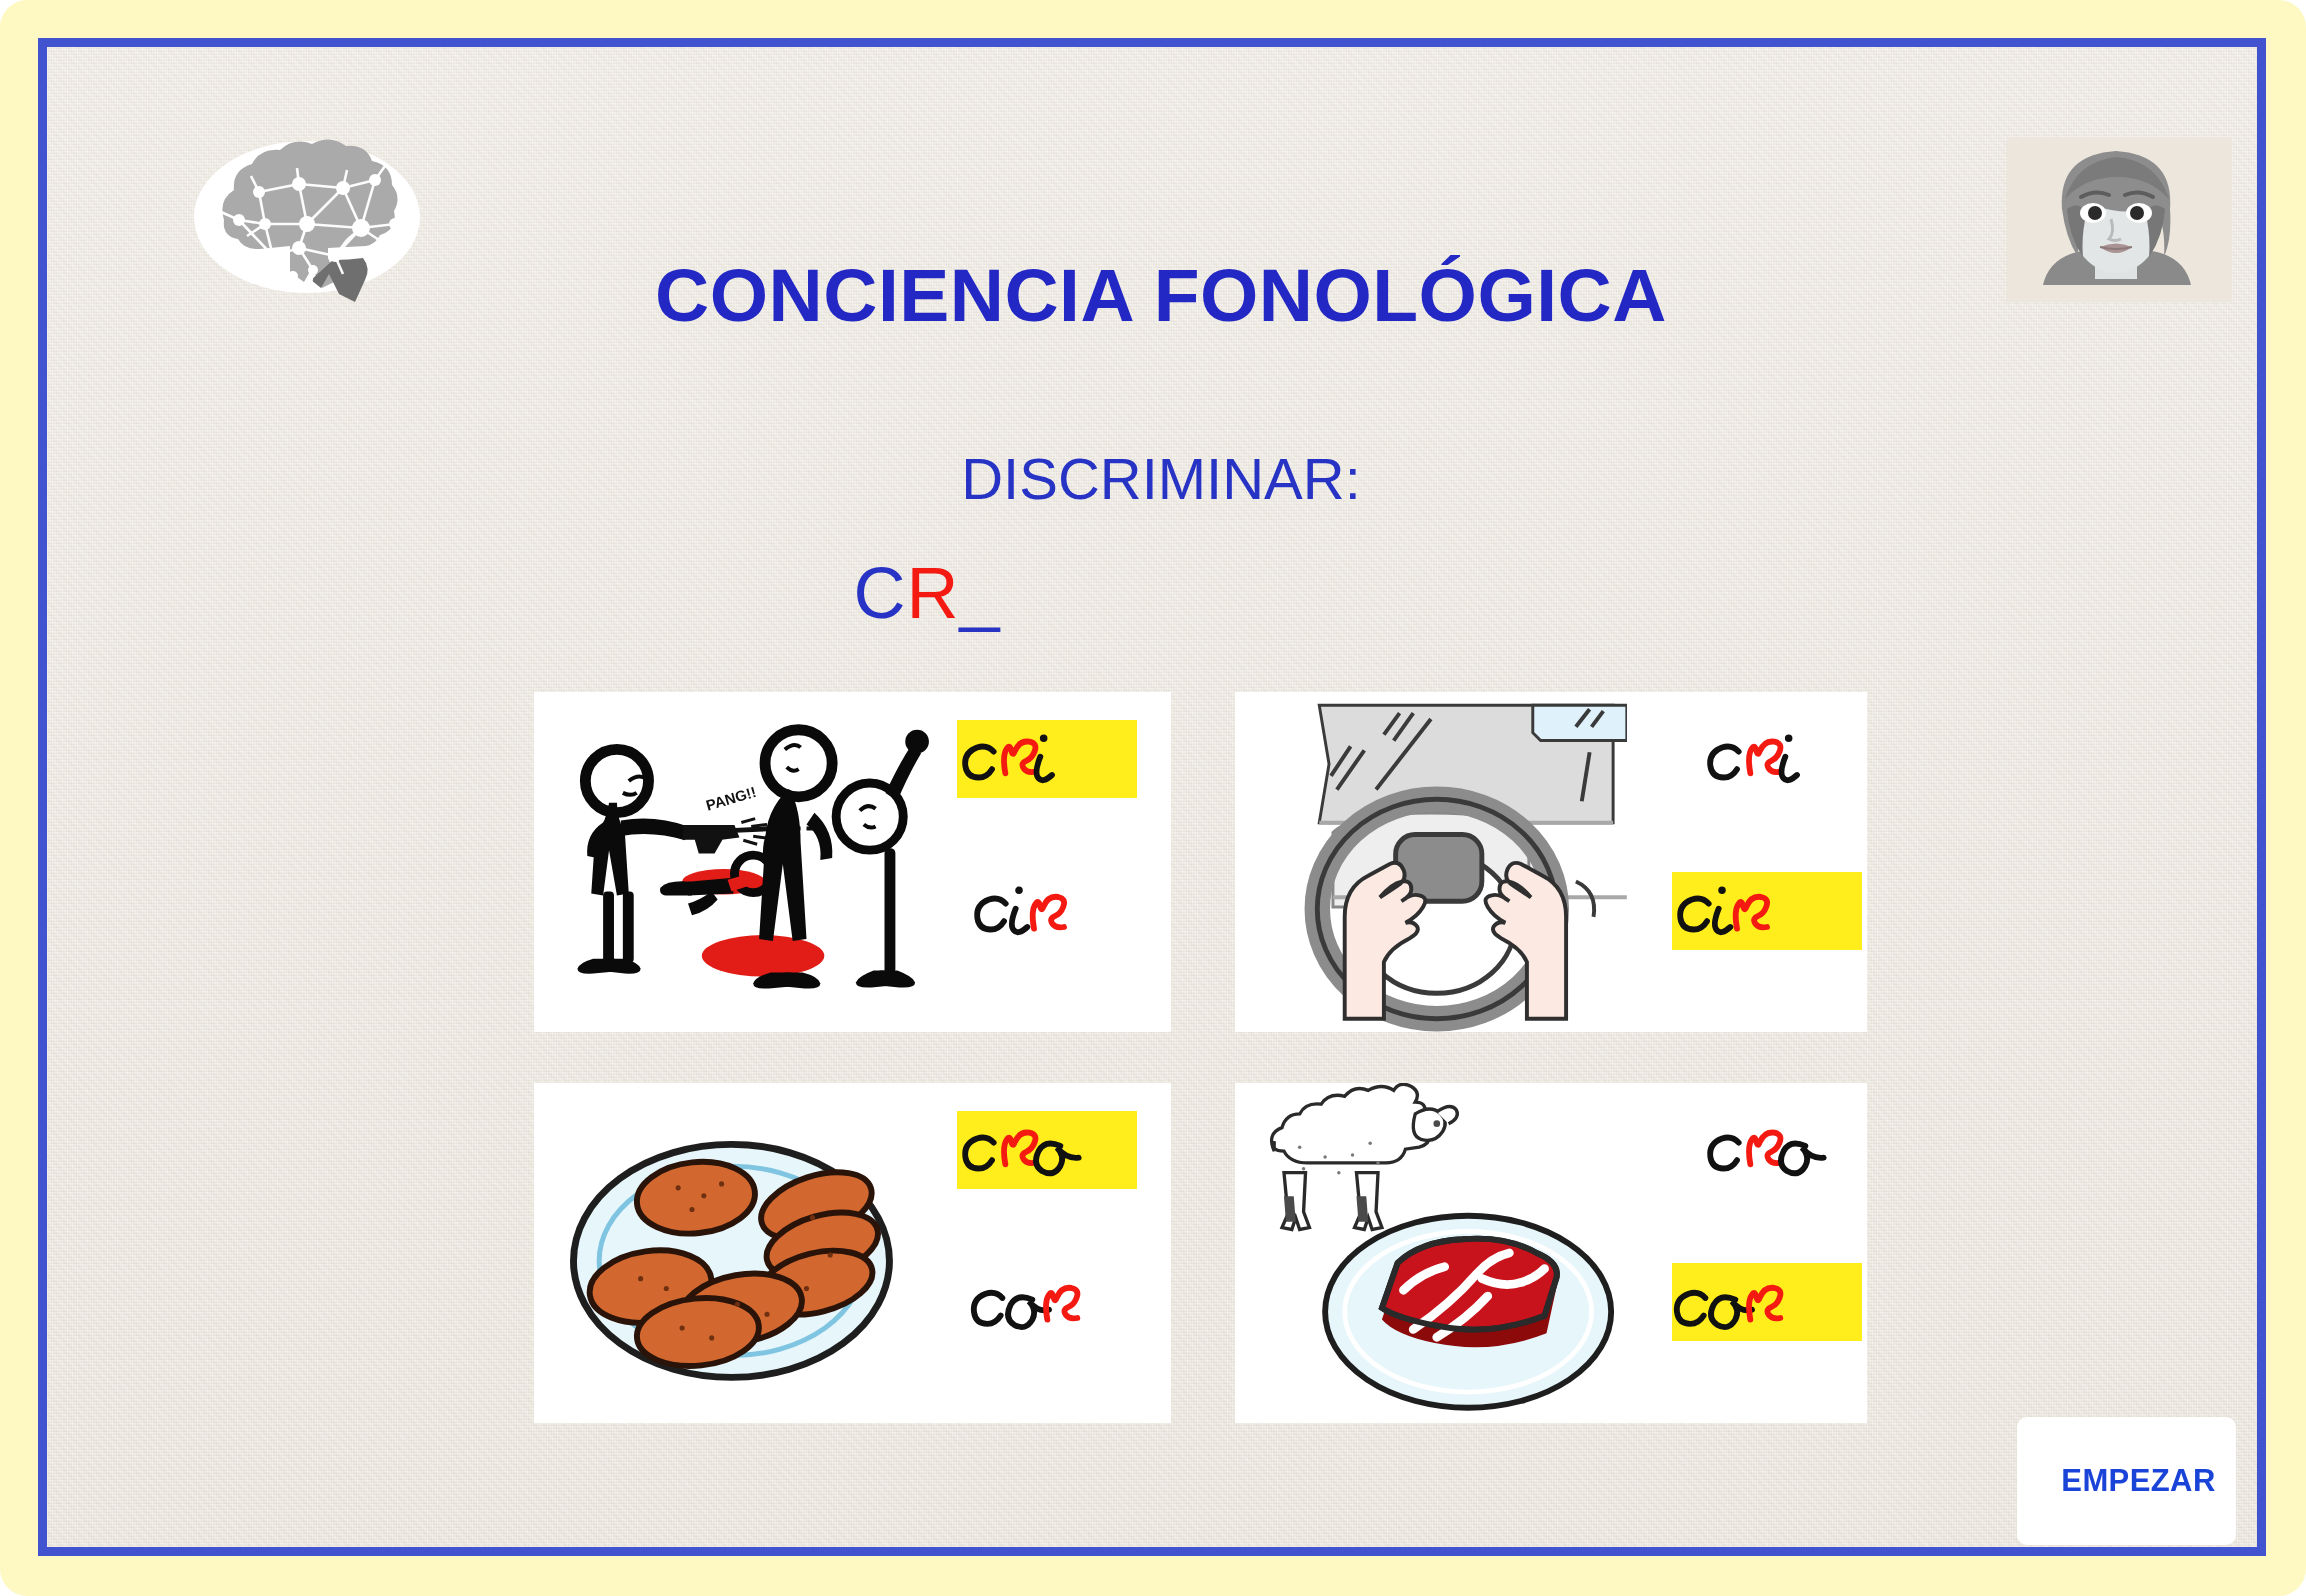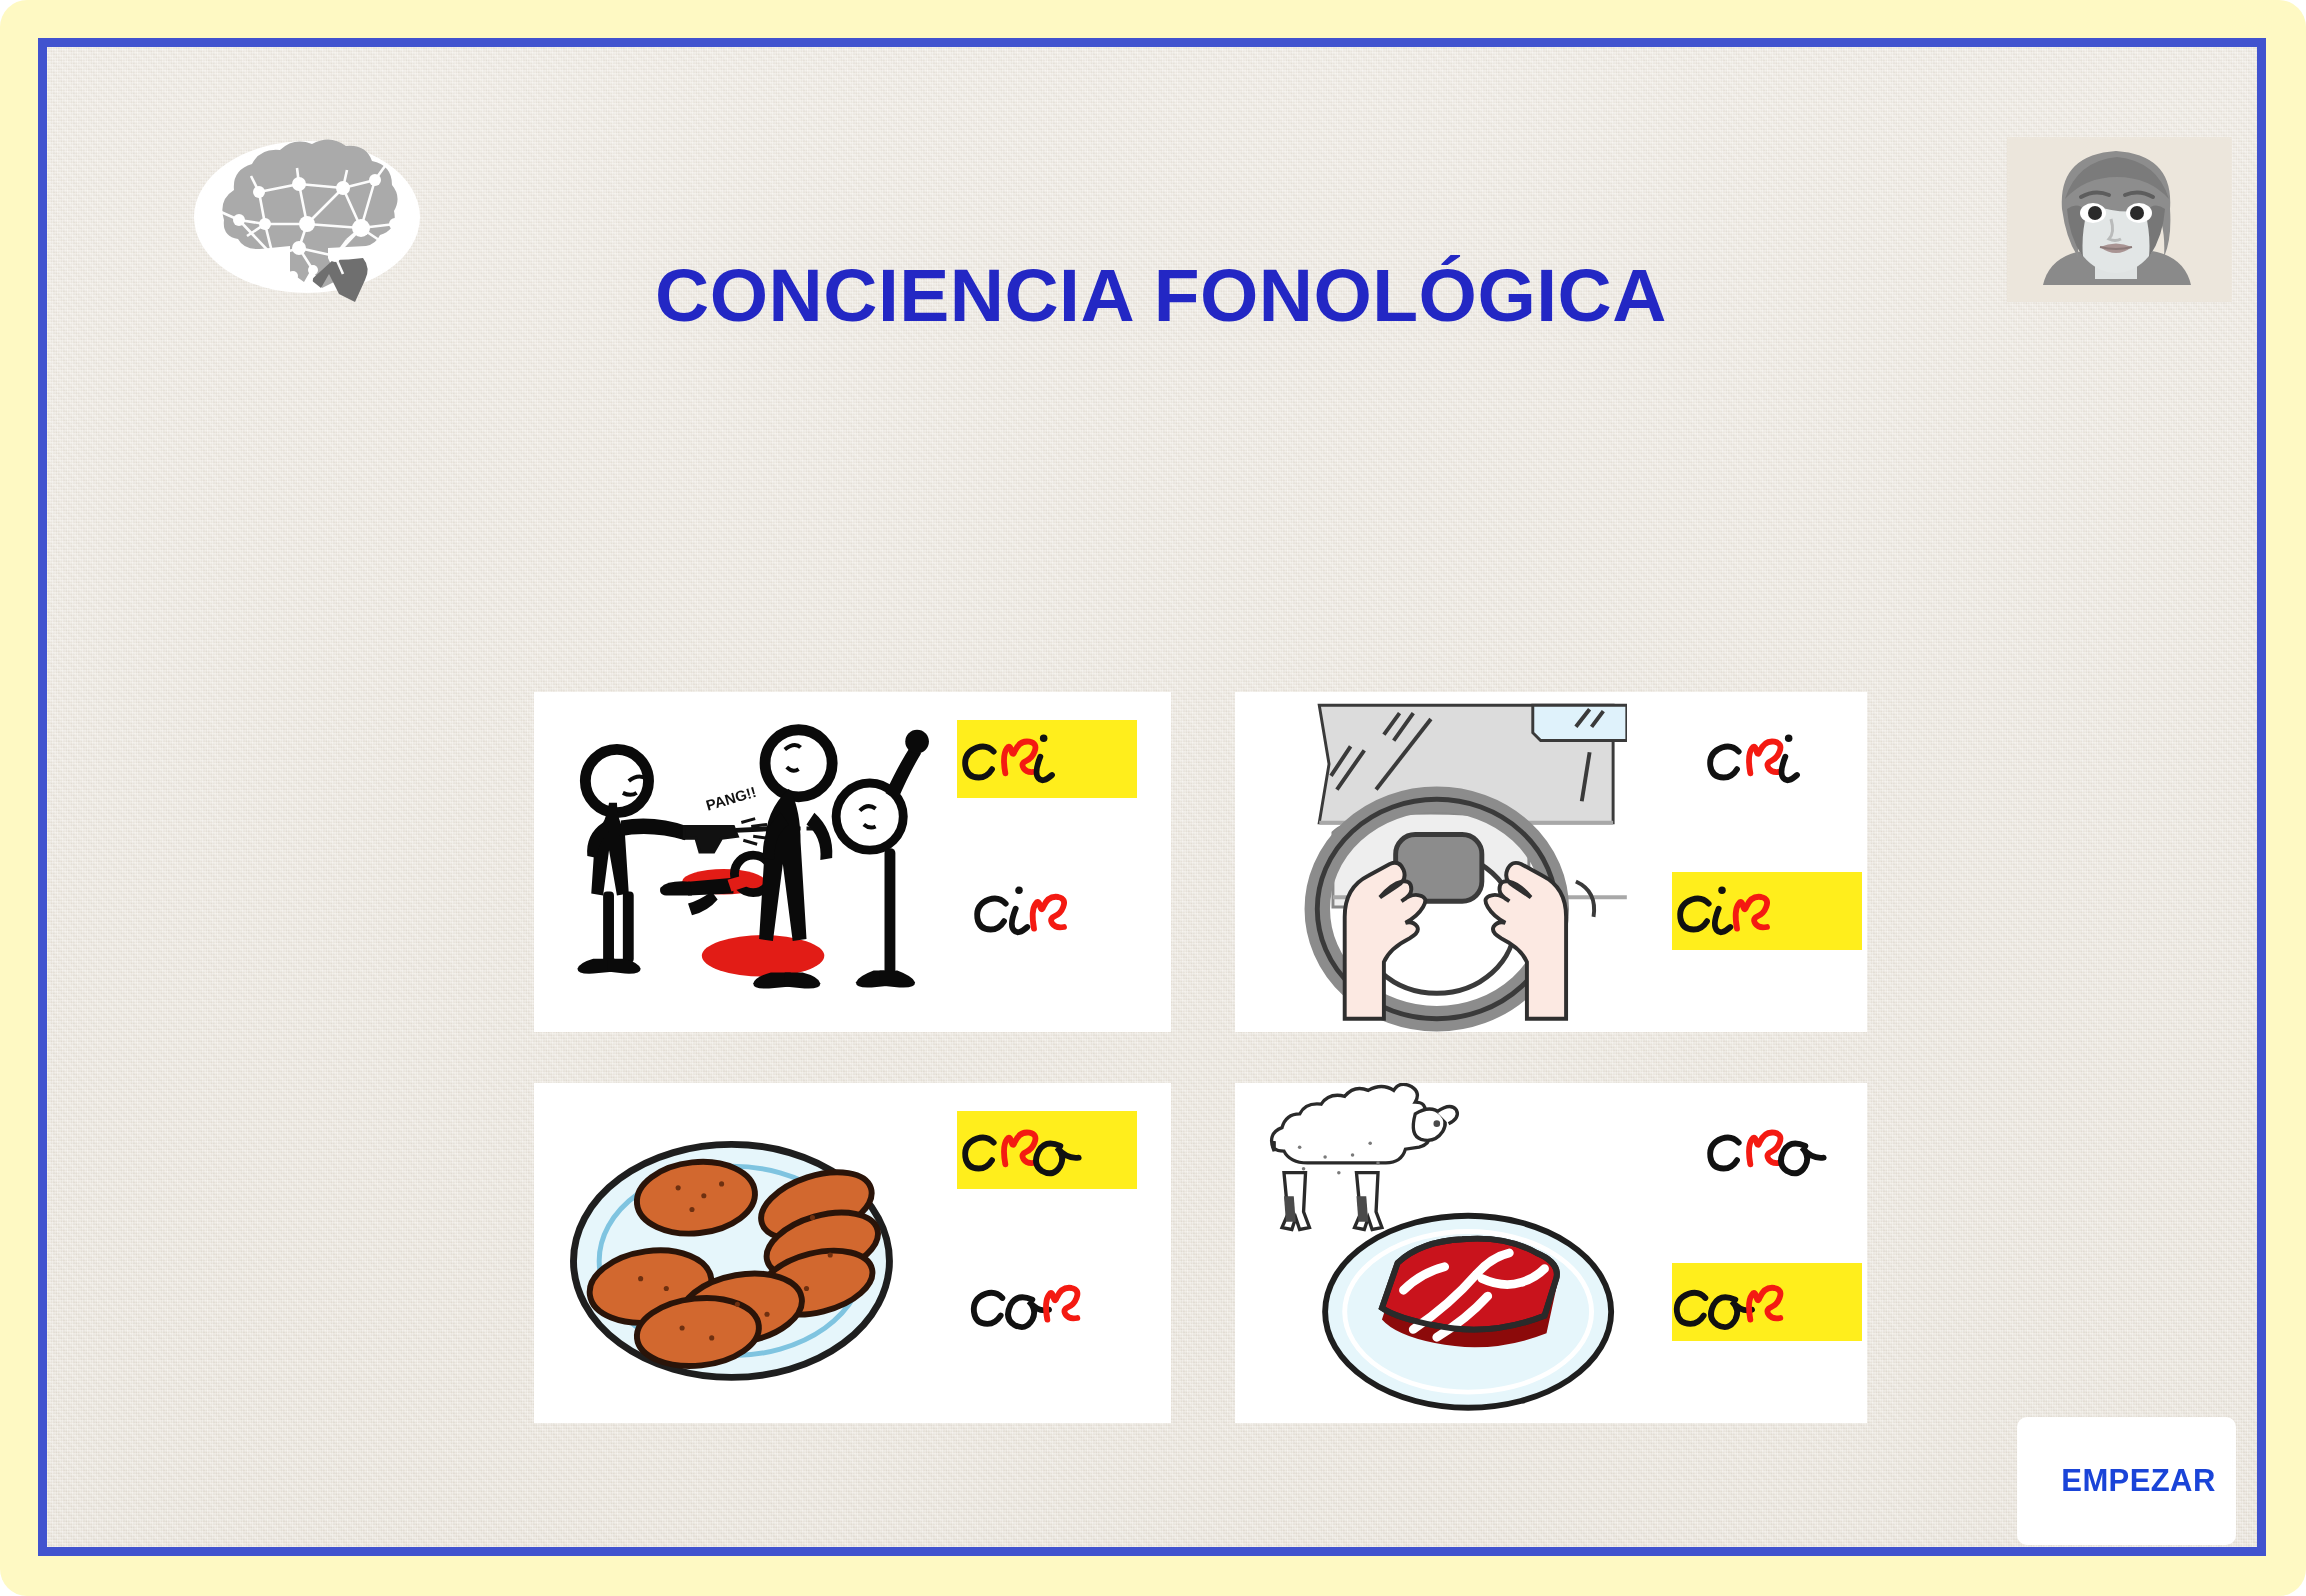--- a/index.html
+++ b/index.html
@@ -217,21 +217,25 @@
         <ellipse cx="132" cy="76" rx="13" ry="10" fill="#ffffff"></ellipse>
         <circle cx="88" cy="76" r="7" fill="#2a2a2a"></circle>
         <circle cx="130" cy="76" r="7" fill="#2a2a2a"></circle>
         <path d="M104 82 q4 14 -2 20 q6 3 12 0" stroke="#b9bbbb" stroke-width="3" fill="none"></path>
         <path d="M93 110 q16 -7 32 0 q-16 12 -32 0 z" fill="#a99493"></path>
         <path d="M93 110 q16 4 32 0" stroke="#8c7a79" stroke-width="2" fill="none"></path>
       </svg>
     </div>
 
     <div id="page-title">CONCIENCIA FONOLÓGICA</div>
-
+    <div id="subtitle">DISCRIMINAR:</div>
+
+    <div class="pattern-header" id="pattern-header-left">
+      <span class="ch-blue">C</span><span class="ch-red">R</span><span class="ch-blue">_</span>
+    </div>
 
     <div class="card" id="card-0">
       <div class="card-art">
         <svg viewBox="0 0 400 340" width="100%" height="100%">
           <ellipse cx="232" cy="265" rx="62" ry="21" fill="#e21c16"></ellipse>
           <ellipse cx="192" cy="190" rx="42" ry="13" fill="#e21c16"></ellipse>
 
           <g fill="#0a0a0a">
             <circle cx="84" cy="88" r="32" fill="none" stroke="#0a0a0a" stroke-width="11"></circle>
             <path d="M76 110 q-2 18 -14 32 l-4 60 l12 2 l6 -46 l8 46 l12 -2 l-4 -62 q-8 -14 -8 -30 z"></path>

